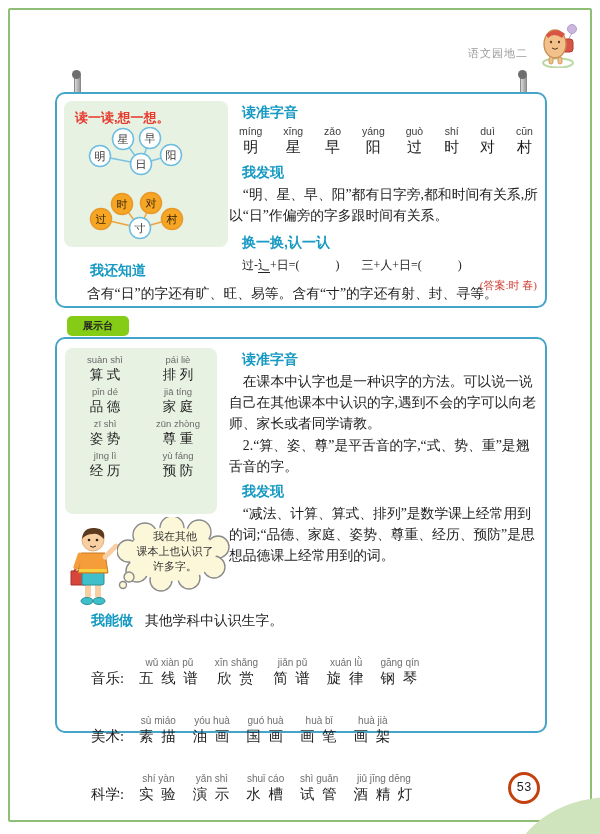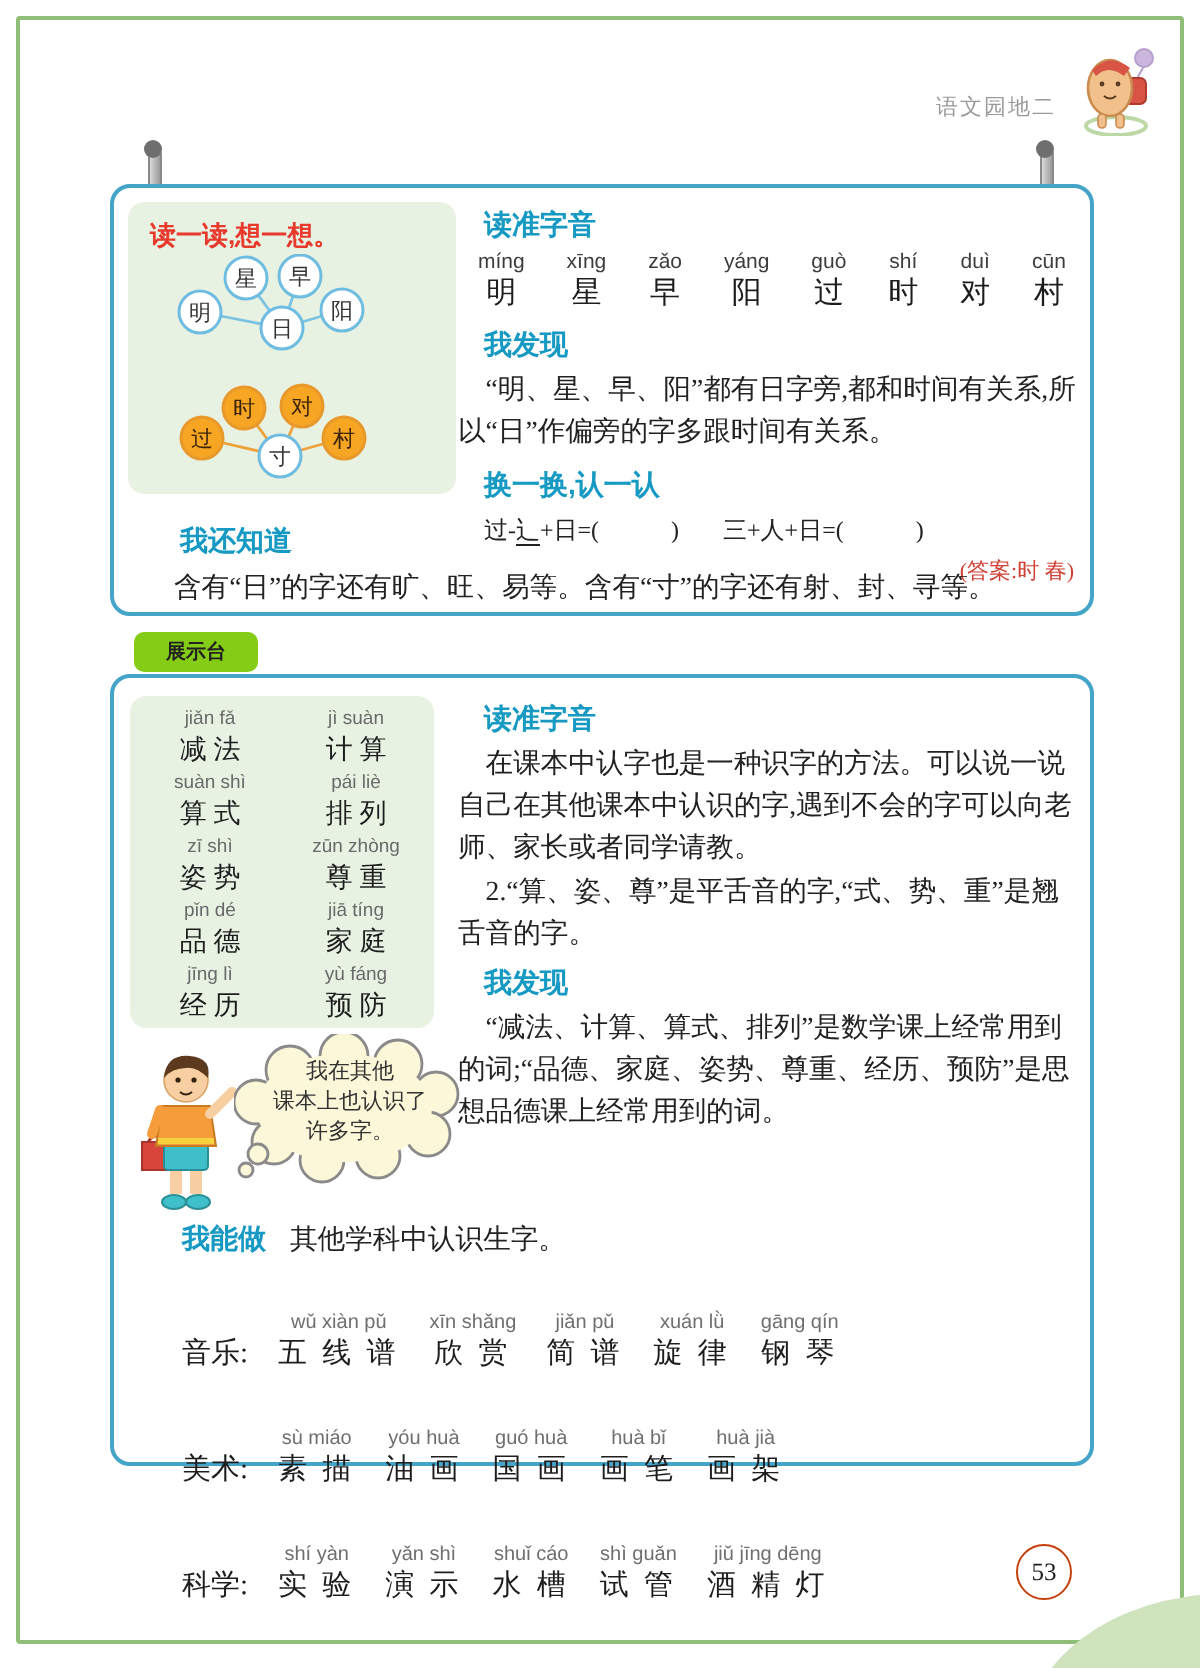--- a/index.html
+++ b/index.html
@@ -57,21 +57,21 @@
   #cando{position:absolute;left:10px;top:272px;width:470px;}
   #cando-head{margin-left:24px;}
   #cando-head .h-blue{display:inline;margin:0;}
   #cando-intro{font-family:"Liberation Serif","DejaVu Serif",serif;font-size:13.8px;color:#222;margin-left:12px;}
   .cd-row{display:flex;align-items:flex-end;margin:3px 0 0 24px;column-gap:15px;}
   .cd-label{font-family:"Liberation Serif","DejaVu Serif",serif;font-size:14.5px;color:#1d1d1d;line-height:19px;}
   .cd-unit{text-align:center;}
   .cd-py{font-size:10px;color:#6f6f6f;line-height:12px;margin-top:24px;}
   .cd-ch{font-family:"Liberation Serif","DejaVu Serif",serif;font-size:14.5px;color:#1d1d1d;line-height:19px;letter-spacing:2px;}
   
-  #page-badge{position:absolute;left:508px;top:772px;width:26px;height:26px;border:1px solid #c2410c;border-radius:50%;background:#fff;display:flex;align-items:center;justify-content:center;font-family:Liberation Serif, serif;font-size:12.5px;color:#1d1d1d;z-index:3;}
+  #page-badge{position:absolute;left:508px;top:772px;width:26px;height:26px;border:3px solid #c2410c;border-radius:50%;background:#fff;display:flex;align-items:center;justify-content:center;font-family:Liberation Mono, monospace;font-size:12.5px;color:#1d1d1d;z-index:3;}
   #corner-circle{position:absolute;left:512px;top:797px;width:200px;height:150px;border-radius:50%;background:#cfe4bd;z-index:1;}
 </style>
 </head>
 <body>
 
 <div id="frame"></div>
 
 <div id="header-title">语文园地二</div>
 
 <svg id="mascot" width="44" height="46" viewBox="0 0 44 46">
@@ -182,56 +182,46 @@
     <div class="para">含有“日”的字还有旷、旺、易等。含有“寸”的字还有射、封、寻等。</div>
   </div>
 </div>
 
 <div id="tab">展示台</div>
 
 <div id="box2" class="bluebox">
   <div id="panel2" class="greenpanel">
       <div class="wl-row">
         <div class="wl-cell c1">
-          <div class="wl-py">jiǎn fǎ</div>
-          <div class="wl-ch">减 法</div>
-        </div>
-        <div class="wl-cell c2">
-          <div class="wl-py">jì suàn</div>
-          <div class="wl-ch">计 算</div>
-        </div>
-      </div>
-      <div class="wl-row">
-        <div class="wl-cell c1">
           <div class="wl-py">suàn shì</div>
           <div class="wl-ch">算 式</div>
         </div>
         <div class="wl-cell c2">
           <div class="wl-py">pái liè</div>
           <div class="wl-ch">排 列</div>
+        </div>
+      </div>
+      <div class="wl-row">
+        <div class="wl-cell c1">
+          <div class="wl-py">pǐn dé</div>
+          <div class="wl-ch">品 德</div>
+        </div>
+        <div class="wl-cell c2">
+          <div class="wl-py">jiā tíng</div>
+          <div class="wl-ch">家 庭</div>
         </div>
       </div>
       <div class="wl-row">
         <div class="wl-cell c1">
           <div class="wl-py">zī shì</div>
           <div class="wl-ch">姿 势</div>
         </div>
         <div class="wl-cell c2">
           <div class="wl-py">zūn zhòng</div>
           <div class="wl-ch">尊 重</div>
-        </div>
-      </div>
-      <div class="wl-row">
-        <div class="wl-cell c1">
-          <div class="wl-py">pǐn dé</div>
-          <div class="wl-ch">品 德</div>
-        </div>
-        <div class="wl-cell c2">
-          <div class="wl-py">jiā tíng</div>
-          <div class="wl-ch">家 庭</div>
         </div>
       </div>
       <div class="wl-row">
         <div class="wl-cell c1">
           <div class="wl-py">jīng lì</div>
           <div class="wl-ch">经 历</div>
         </div>
         <div class="wl-cell c2">
           <div class="wl-py">yù fáng</div>
           <div class="wl-ch">预 防</div>

